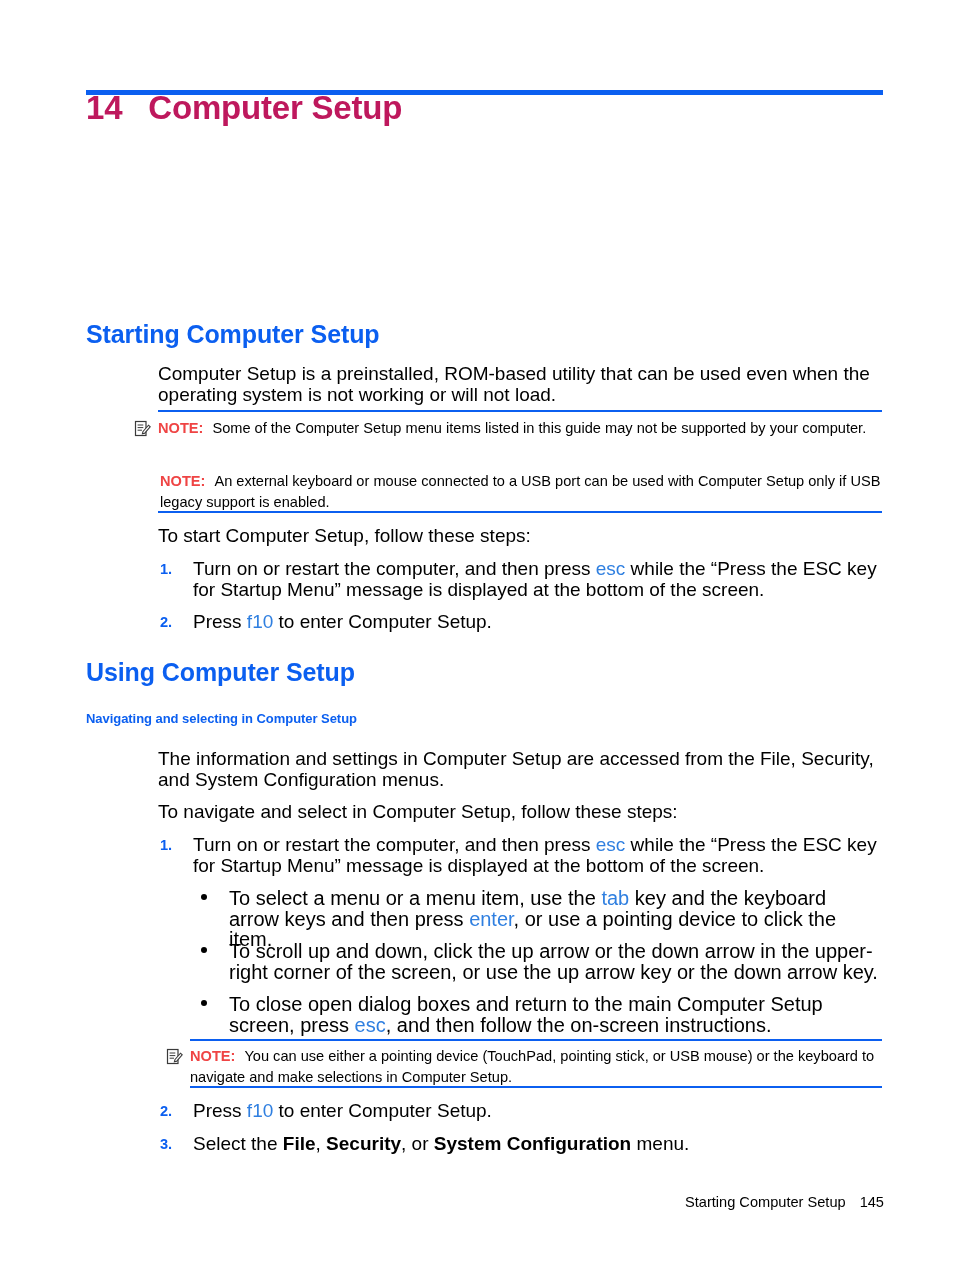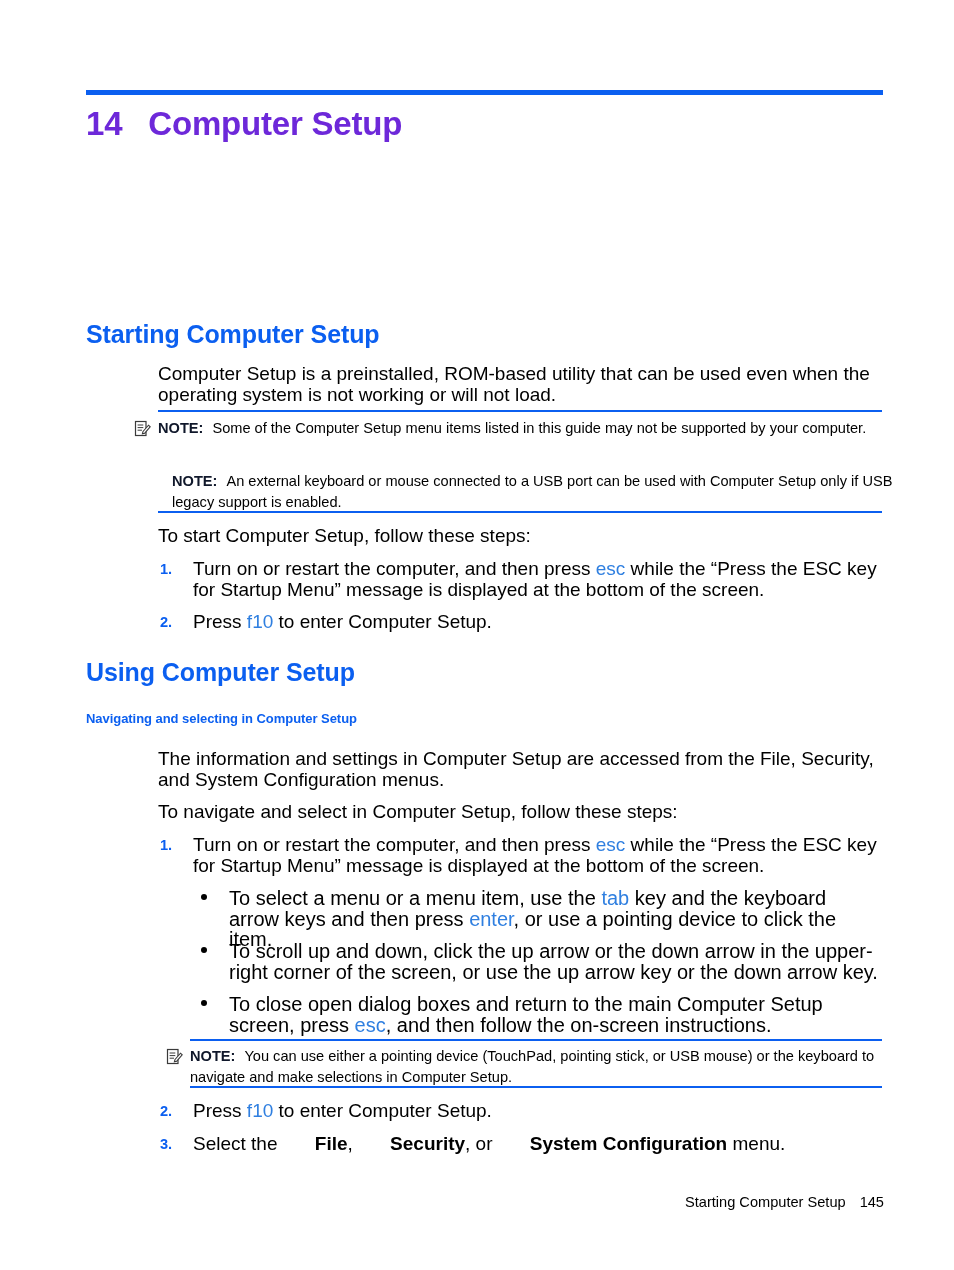--- a/index.html
+++ b/index.html
@@ -28,24 +28,24 @@
     position: absolute;
     left: 86px;
     top: 90px;
     width: 797px;
     height: 5px;
     background: #0b5ff0;
   }
   .chapter-title {
     position: absolute;
     left: 86px;
-    top: 105px;
+    top: 89px;
     font-size: 33px;
     font-weight: bold;
-    color: #6d28d9;
+    color: #be185d;
     letter-spacing: -0.2px;
     white-space: nowrap;
   }
   .chapter-title .num { margin-right: 26px; }
 
   
   .h1 {
     position: absolute;
     left: 86px;
     font-size: 25px;
@@ -68,41 +68,41 @@
   .para {
     position: absolute;
     font-size: 19px;
     line-height: 20.5px;
     color: #000;
     text-align: left;
   }
   .body-col { left: 158px; width: 724px; }
 
   .kbd { color: #2f7fe0; }
-  b, .bold { font-weight: bold; margin-left: 32px; }
+  b, .bold { font-weight: bold; }
 
   
   .note-block { position: absolute; }
   .note-rule {
     position: absolute;
     height: 2px;
     background: #0b5ff0;
   }
   .note-icon {
     position: absolute;
     width: 17px;
     height: 17px;
   }
   .note-text {
     position: absolute;
     font-size: 14.6px;
     line-height: 20.5px;
   }
   .note-label {
-    color: #0f172a;
+    color: #ef4444;
     font-weight: bold;
     margin-right: 9px;
   }
 
   
   .step { position: absolute; font-size: 14.6px; line-height: 20.5px; }
   .step-num {
     position: absolute;
     color: #0b5ff0;
     font-weight: bold;
@@ -159,21 +159,21 @@
         <rect x="1.5" y="1.5" width="10.5" height="14" fill="#ffffff" stroke="#3a3a3a" stroke-width="1.2"></rect>
         <line x1="3.6" y1="5" x2="9.3" y2="5" stroke="#3a3a3a" stroke-width="1"></line>
         <line x1="3.6" y1="7.6" x2="9.3" y2="7.6" stroke="#3a3a3a" stroke-width="1"></line>
         <line x1="3.6" y1="10.2" x2="8" y2="10.2" stroke="#3a3a3a" stroke-width="1"></line>
         <path d="M9 11.5 L14.5 5.2 L16.2 6.9 L10.7 13.2 L8.4 13.8 Z" fill="#ffffff" stroke="#3a3a3a" stroke-width="1.1"></path>
       </svg>
     </div>
     <div class="note-text" style="left:158px; top:418px; width:724px;">
       <span class="note-label">NOTE:</span><span>Some of the Computer Setup menu items listed in this guide may not be supported by your computer.</span>
     </div>
-    <div class="note-text" style="left:172px; top:471px; width:724px;">
+    <div class="note-text" style="left:160px; top:471px; width:724px;">
       <span class="note-label">NOTE:</span><span>An external keyboard or mouse connected to a USB port can be used with Computer Setup only if USB legacy support is enabled.</span>
     </div>
     <div class="note-rule" style="left:158px; top:511px; width:724px;"></div>
   </div>
 
   <div class="para body-col" style="top:526px;">To start Computer Setup, follow these steps:</div>
 
   <div class="step">
     <span class="step-num" style="left:160px; top:559px;">1.</span>
     <span class="step-body para" style="left:193px; top:559px; width:690px;"><span>Turn on or restart the computer, and then press </span><span class="kbd">esc</span><span> while the “Press the ESC key for Startup Menu” message is displayed at the bottom of the screen.</span></span>

